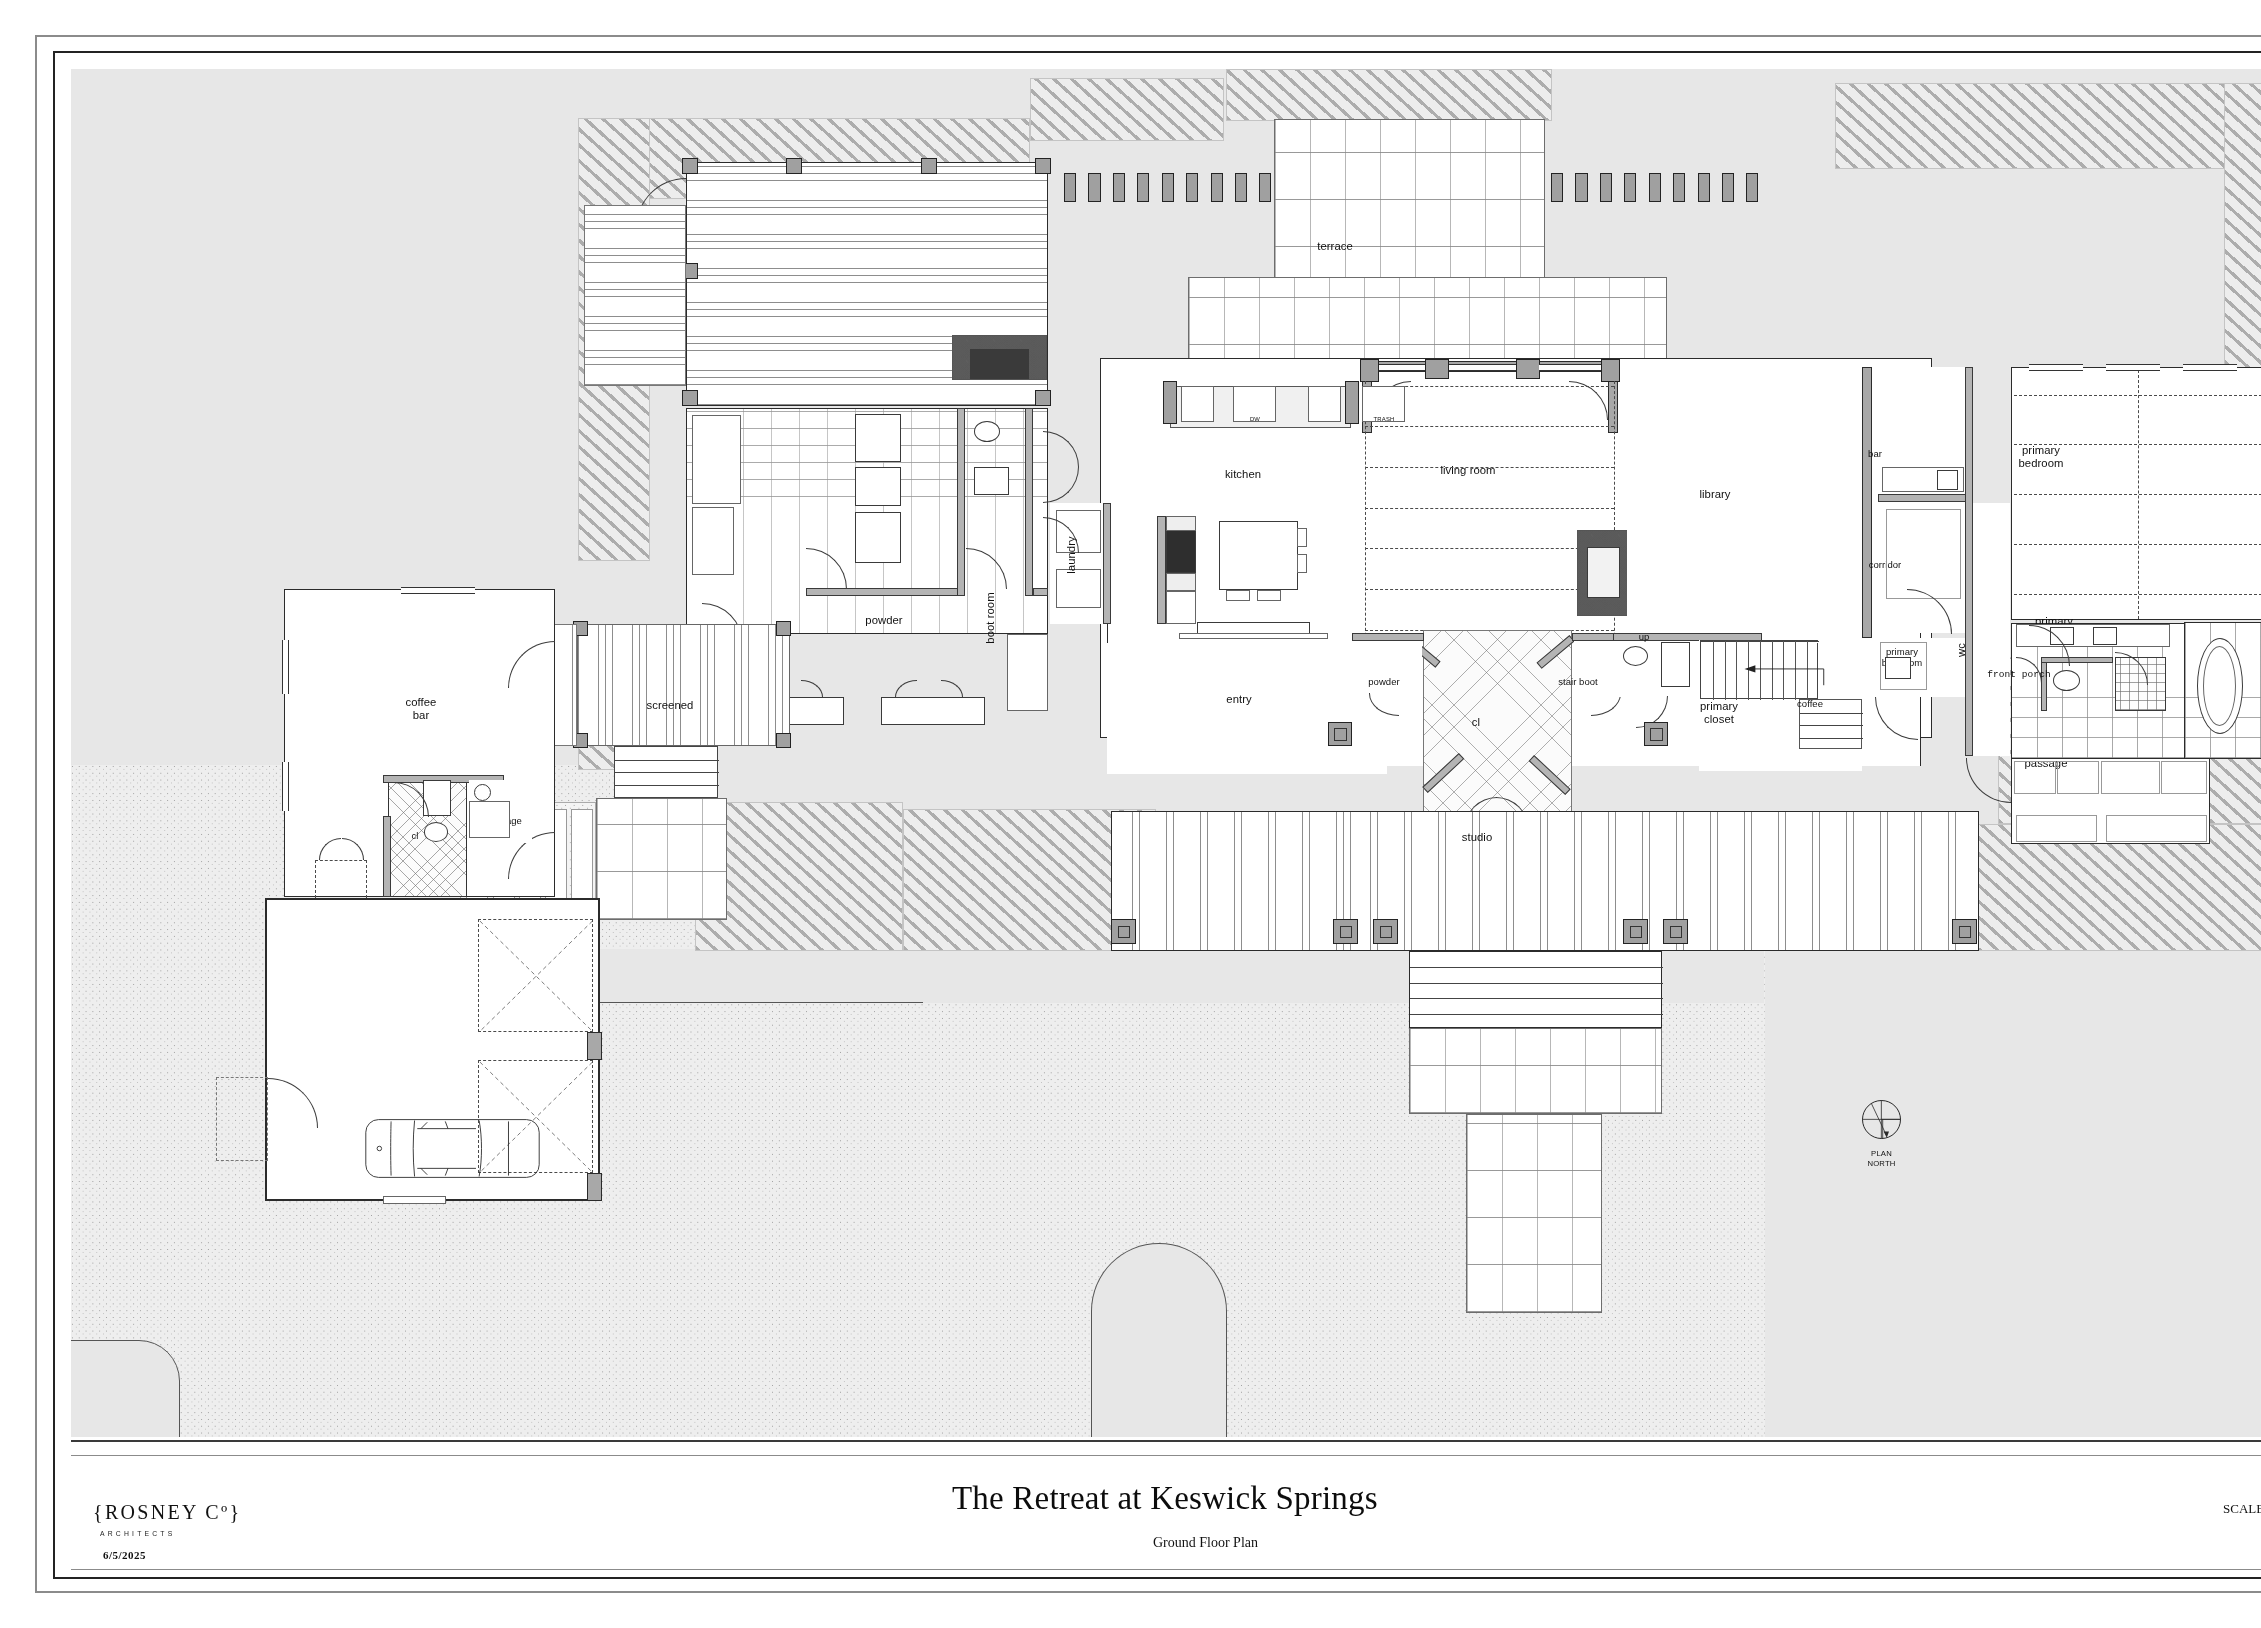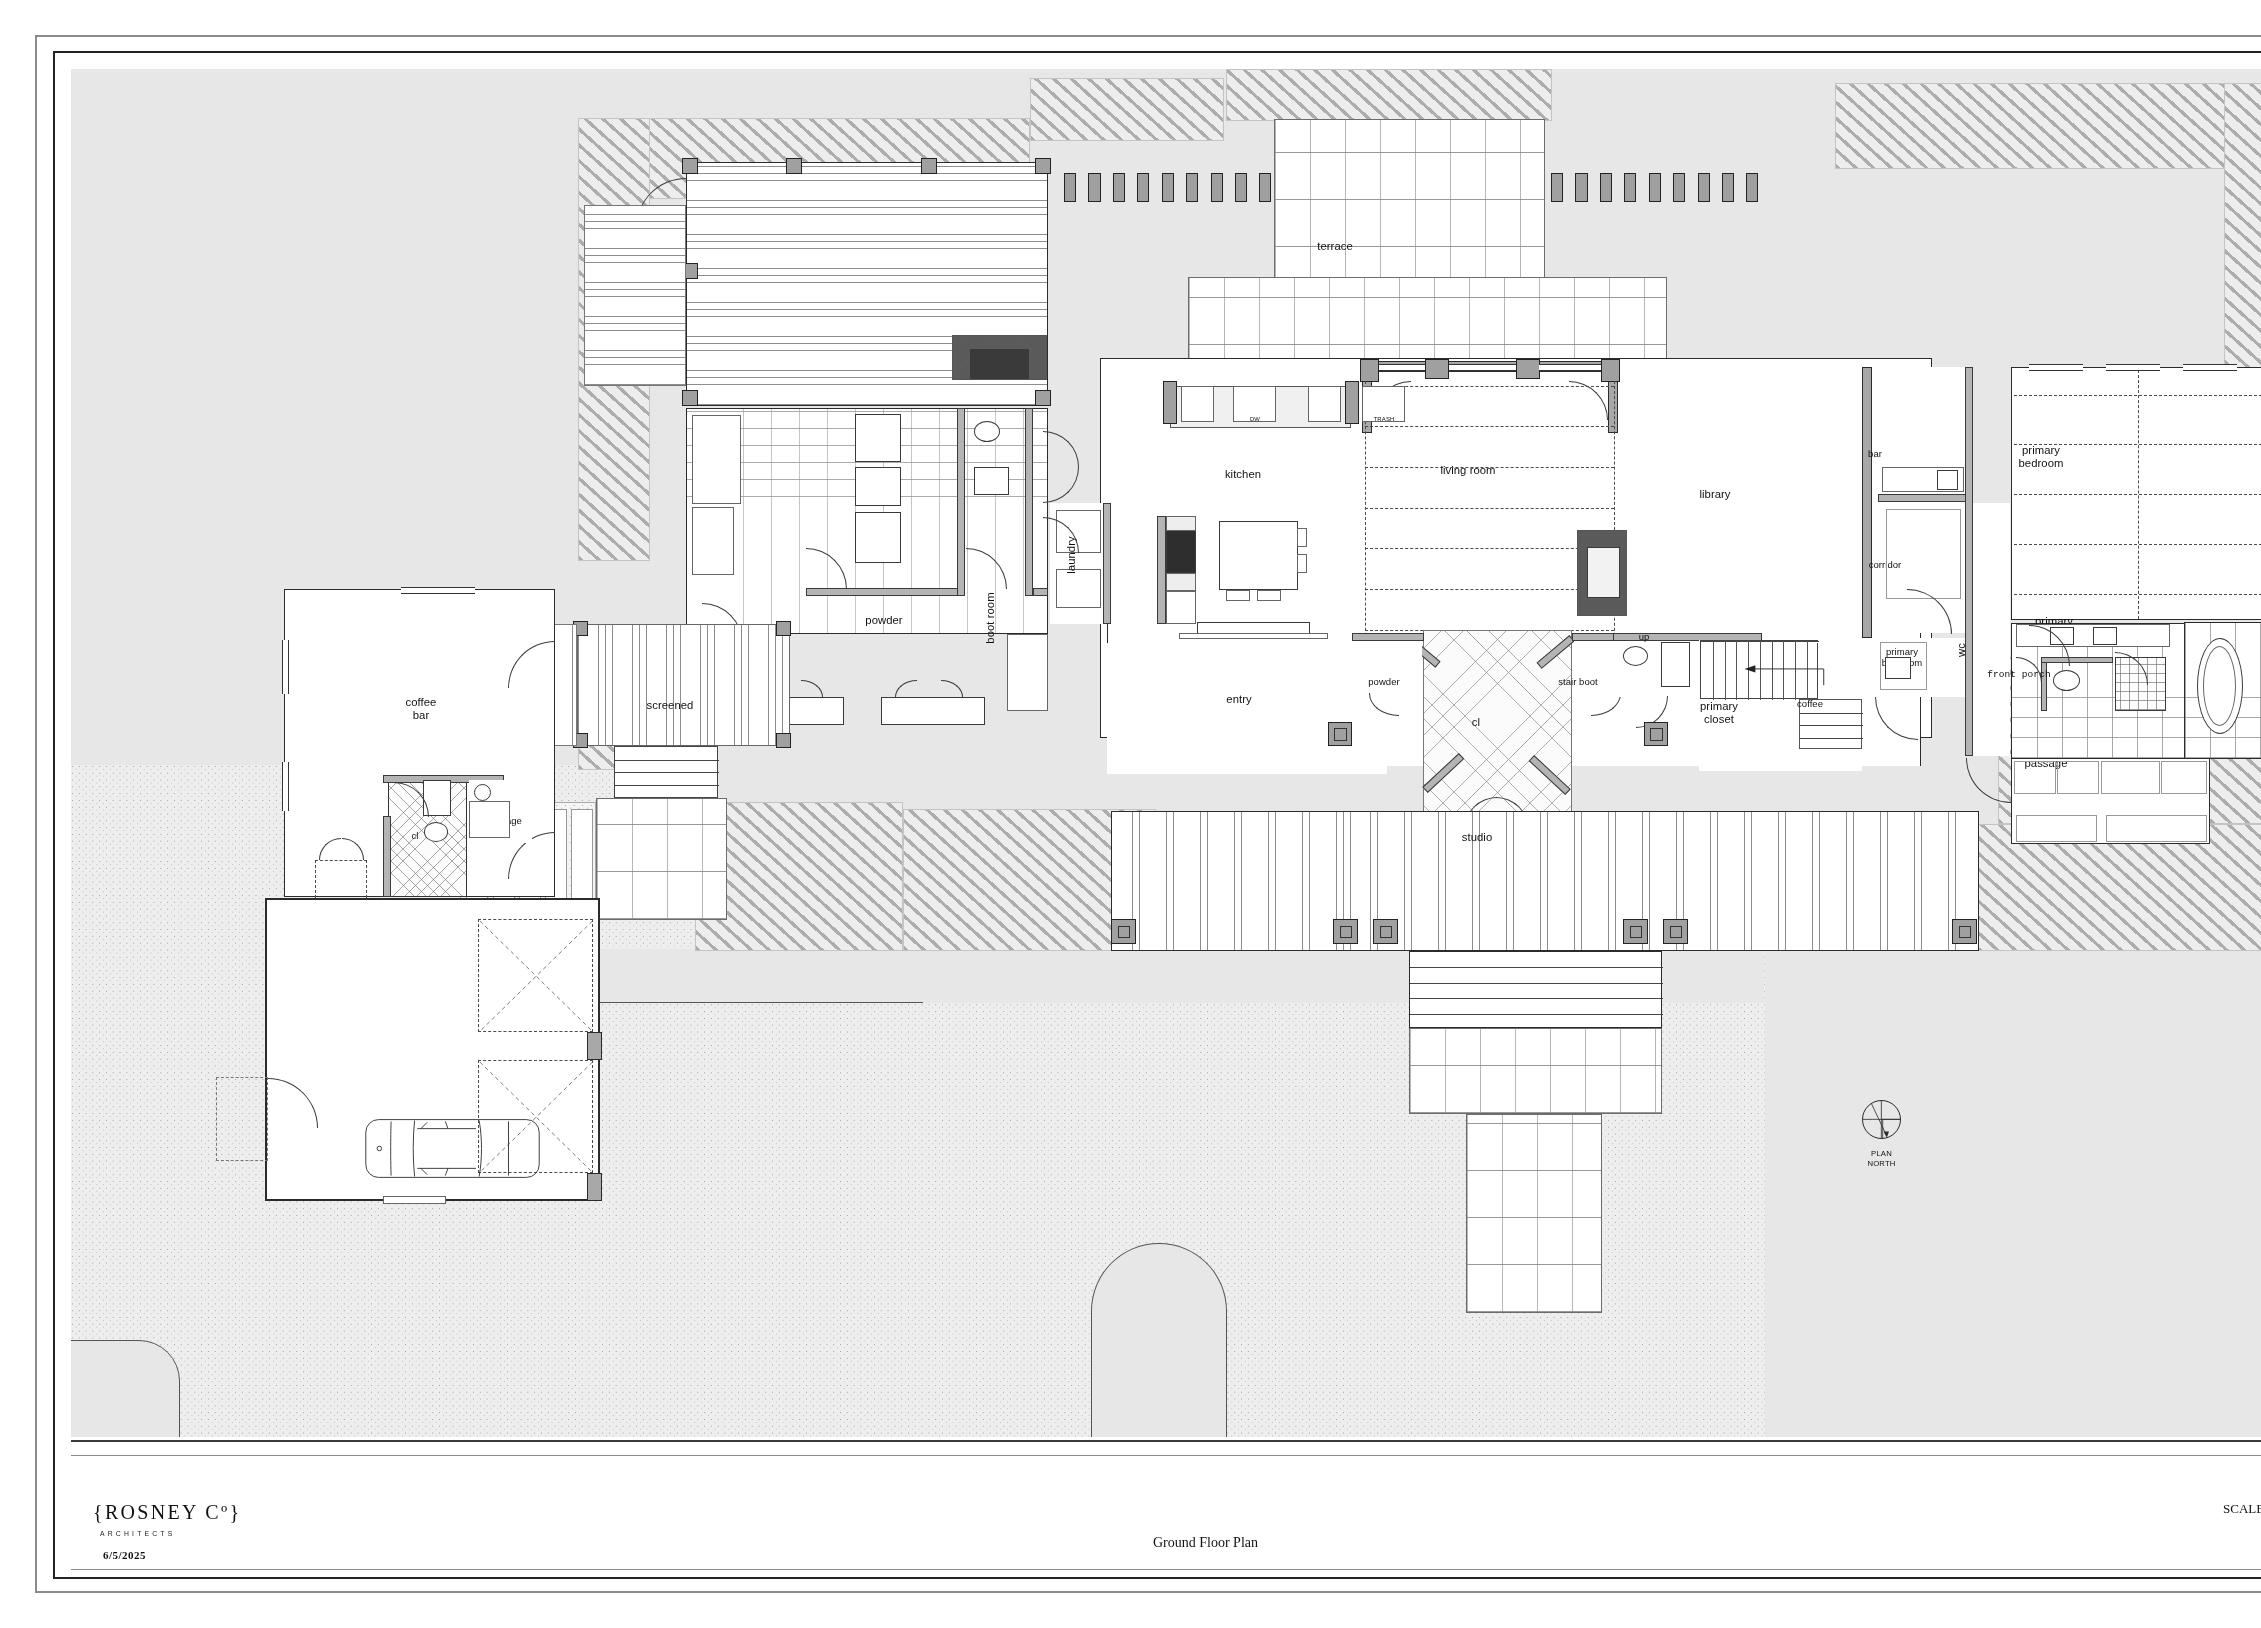--- a/index.html
+++ b/index.html
@@ -626,18 +626,19 @@
   </div>
 
   <div class="rule-dark" style="top:1440px;width:2302px;"></div>
   <div class="rule-grey" style="top:1455px;width:2302px;"></div>
   <div class="rule-grey" style="top:1569px;width:2302px;"></div>
 
   <div class="tb logo-brace" style="left:93px;top:1501px;">{ROSNEY Cº}</div>
   <div class="tb logo-sub" style="left:100px;top:1530px;">ARCHITECTS</div>
   <div class="tb logo-date" style="left:103px;top:1549px;">6/5/2025</div>
 
+  <div class="tb proj-title" style="left:952px;top:1480px;">The Retreat at Keswick Springs</div>
   <div class="tb proj-sub" style="left:1153px;top:1535px;">Ground Floor Plan</div>
 
   <div class="tb scale-txt" style="left:2223px;top:1501px;">SCALE : 3/16" = 1'-0"</div>
 
 </div>
 
 
 </body></html>

